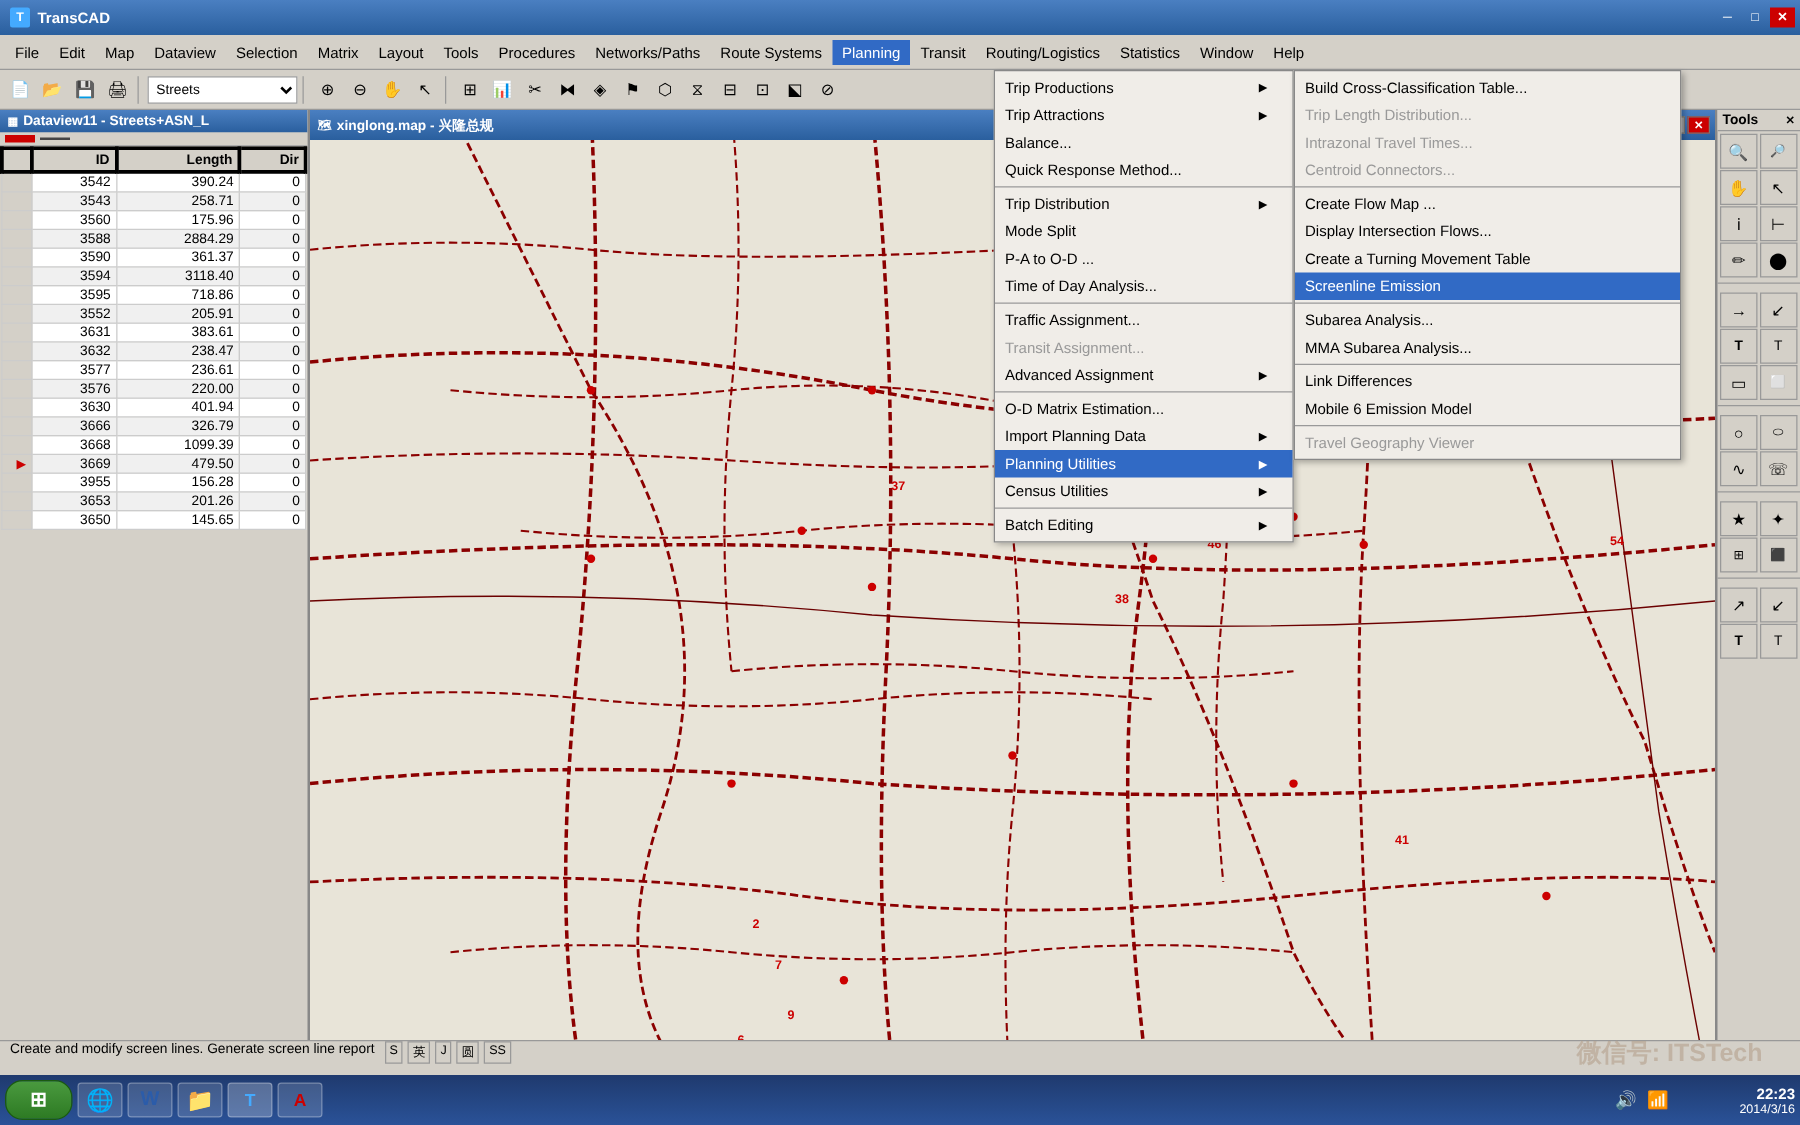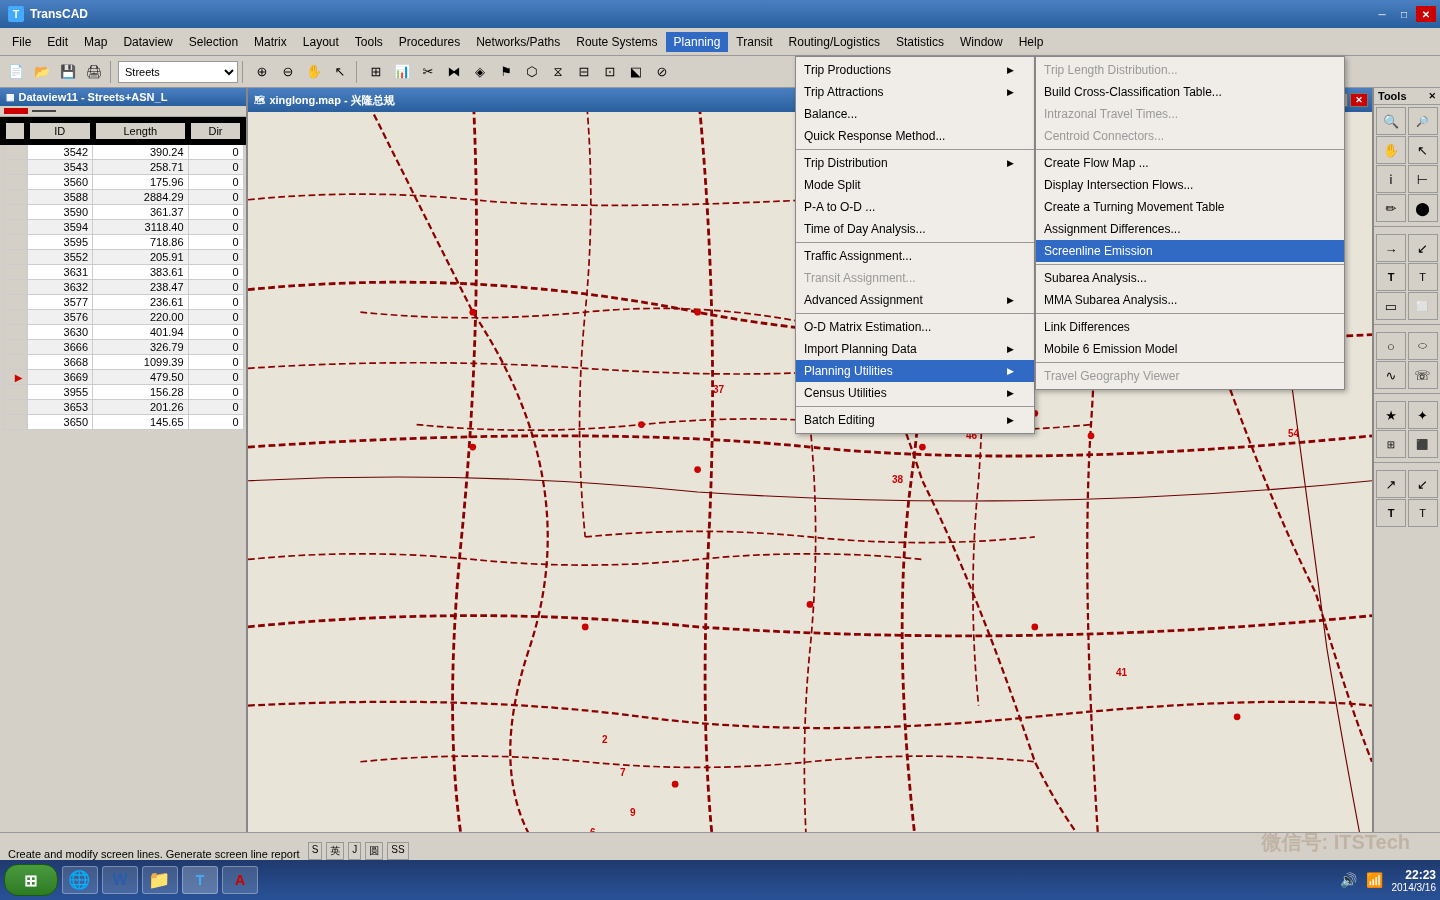--- a/index.html
+++ b/index.html
@@ -72,21 +72,21 @@
       position: relative;
       overflow: hidden;
     }
     #dataview-title {
       background: linear-gradient(to bottom, #4a7fc1, #2a5f9e);
       color: white; font-size: 11px; font-weight: bold;
       padding: 3px 6px; display: flex; align-items: center;
     }
     #dataview-title .dv-icon { font-size: 9px; margin-right: 4px; }
     .dv-table { width: 100%; border-collapse: collapse; font-size: 11px; }
-    .dv-table th { background: #d4d0c8; border: 6px solid #000000; padding: 2px 4px; font-weight: normal; }
+    .dv-table th { background: #d4d0c8; border: 3px solid #000000; padding: 2px 4px; text-align: right; font-weight: bold; }
     .dv-table td { border: 1px solid #ccc; padding: 1px 4px; background: white; text-align: right; }
     .dv-table tr:nth-child(even) td { background: #f0f0f0; }
     .row-marker { width: 24px; background: #d4d0c8 !important; }
 
     
     #mapwin {
       flex: 1;
       position: relative;
       background: #c8c8c8;
       overflow: hidden;
@@ -139,21 +139,21 @@
       display: flex; align-items: center; justify-content: center;
       font-size: 13px; cursor: pointer;
     }
     .tools-sep { height: 4px; border-top: 1px solid #999; margin: 2px 0; }
 
     
     #statusbar {
       height: 28px;
       background: #d4d0c8;
       border-top: 1px solid #999;
-      display: flex; align-items: flex-end;
+      display: flex; align-items: flex-start;
       padding: 0 8px; font-size: 11px;
       position: absolute; bottom: 0; left: 0; right: 0;
     }
     #statusbar .status-icons { margin-left: 8px; display: flex; gap: 4px; }
 
     
     #taskbar {
       height: 40px;
       background: linear-gradient(to bottom, #1f3a6e, #2a5298);
       position: absolute; bottom: 0; left: 0; right: 0;
@@ -170,21 +170,21 @@
     .taskbar-item {
       height: 28px; min-width: 36px;
       background: rgba(255,255,255,0.15);
       border: 1px solid rgba(255,255,255,0.3);
       border-radius: 3px;
       display: flex; align-items: center; justify-content: center;
       cursor: pointer; padding: 0 4px; gap: 3px;
     }
     .taskbar-item .tb-icon { font-size: 18px; }
     .taskbar-right { margin-left: auto; display: flex; align-items: center; gap: 8px; color: white; font-size: 11px; }
-    .taskbar-clock { text-align: right; }
+    .taskbar-clock { text-align: right; margin-left: 48px; }
     .taskbar-clock .time { font-size: 12px; font-weight: bold; }
     .taskbar-clock .date { font-size: 10px; }
 
     
     #planning-menu {
       position: absolute;
       top: 56px; 
       left: 795px;
       background: #f0ede8;
       border: 1px solid #888;
@@ -691,29 +691,28 @@
       <span class="dm-arrow">▶</span>
     </div>
     <div class="dm-sep"></div>
     <div class="dm-item">
       <span>Batch Editing</span>
       <span class="dm-arrow">▶</span>
     </div>
   </div>
 
 <div id="planning-utils-submenu">
-<div class="dm-item disabled">Trip Length Distribution...</div>
-    <div class="dm-item">Build Cross-Classification Table...</div>
+<div class="dm-item">Build Cross-Classification Table...</div>
+    <div class="dm-item disabled">Trip Length Distribution...</div>
     <div class="dm-item disabled">Intrazonal Travel Times...</div>
     <div class="dm-item disabled">Centroid Connectors...</div>
     <div class="dm-sep"></div>
     <div class="dm-item">Create Flow Map ...</div>
     <div class="dm-item">Display Intersection Flows...</div>
     <div class="dm-item">Create a Turning Movement Table</div>
-    <div class="dm-item">Assignment Differences...</div>
     <div class="dm-item active">Screenline Emission</div>
     <div class="dm-sep"></div>
     <div class="dm-item">Subarea Analysis...</div>
     <div class="dm-item">MMA Subarea Analysis...</div>
     <div class="dm-sep"></div>
     <div class="dm-item">Link Differences</div>
     <div class="dm-item">Mobile 6 Emission Model</div>
     <div class="dm-sep"></div>
     <div class="dm-item disabled">Travel Geography Viewer</div>
   </div>

